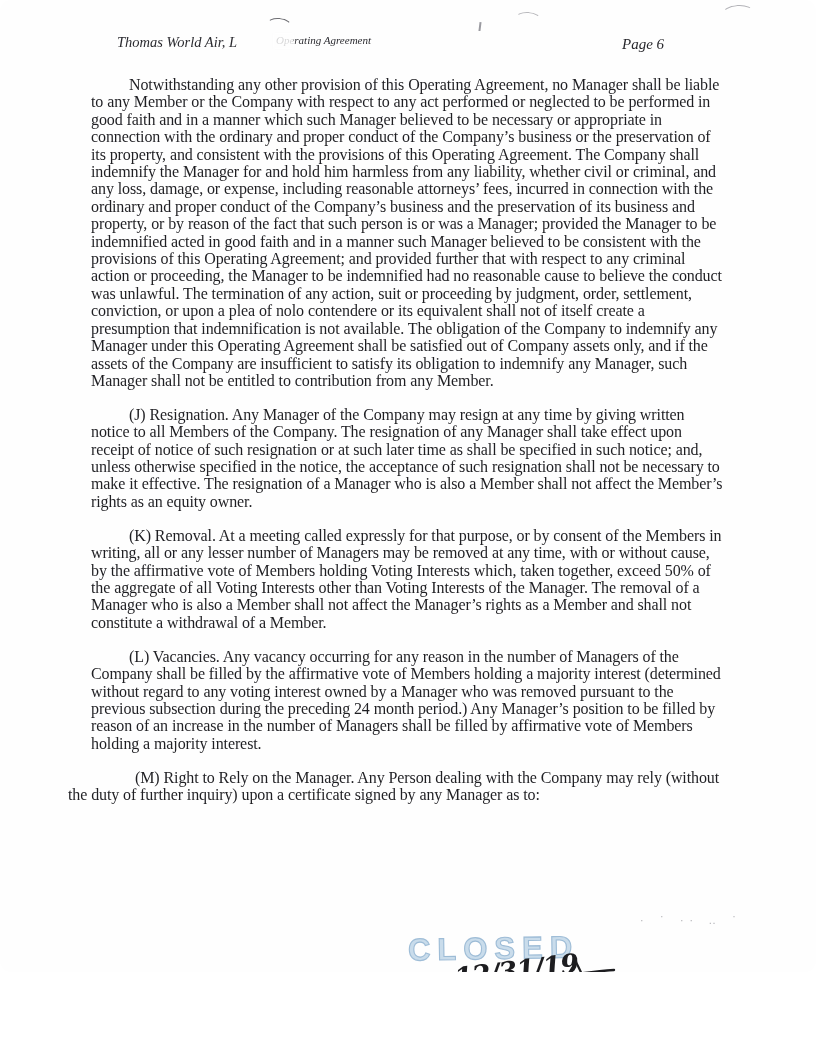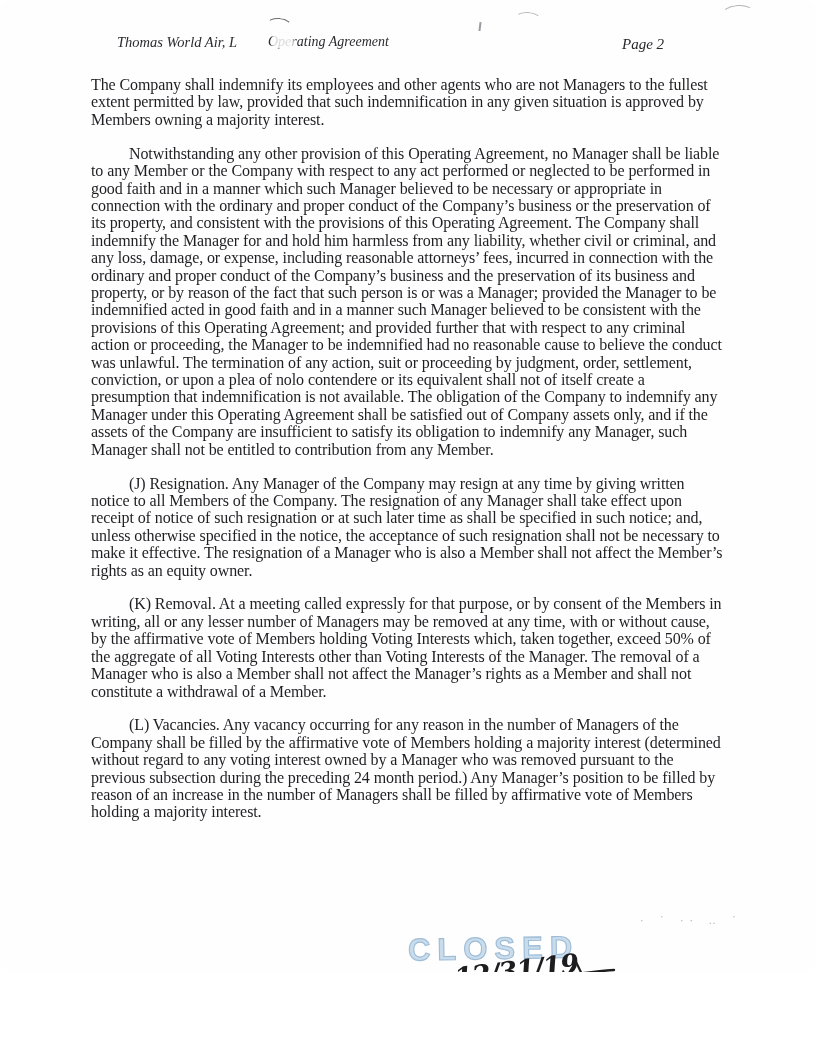--- a/index.html
+++ b/index.html
@@ -2,21 +2,21 @@
 <html><head>
 <meta charset="utf-8">
 <style>
   html,body{margin:0;padding:0;background:#ffffff;}
   .page{
     position:relative;width:816px;height:972px;background:#fefefe;
     font-family:"Liberation Serif", serif;color:#1f1f23;overflow:hidden;border-radius:11px;
   }
   
   .hdr-company{position:absolute;left:117px;top:34px;font-style:italic;font-size:14.5px;color:#2b2b30;white-space:nowrap;}
-  .hdr-title{position:absolute;left:268px;top:34px;font-style:italic;font-size:14px;color:#2b2b30;white-space:nowrap;}
+  .hdr-title{position:absolute;left:276px;top:34px;font-style:italic;font-size:11px;color:#2b2b30;white-space:nowrap;}
   .hdr-page{position:absolute;left:622px;top:36px;font-style:italic;font-size:15px;color:#26262b;white-space:nowrap;}
   .title-smudge{position:absolute;left:273px;top:33px;width:21px;height:16px;background:rgba(254,254,254,0.82);filter:blur(1.2px);}
   
   .arc{position:absolute;border:1.4px solid transparent;border-radius:50%;}
   .arc1{left:266px;top:18px;width:24px;height:14px;border-top-color:#6f6f74;transform:rotate(6deg);}
   .arc2{left:515px;top:12px;width:24px;height:13px;border-top-color:#b9b9bd;transform:rotate(4deg);}
   .arc3{left:722px;top:5px;width:30px;height:15px;border-top-color:#b3b3b8;transform:rotate(-4deg);}
   .tick{position:absolute;left:479px;top:22px;width:1.5px;height:9px;background:#9a9aa0;transform:rotate(7deg);}
   .noise{position:absolute;left:640px;top:914px;width:140px;height:16px;color:#b8b8bc;font-size:11px;letter-spacing:6px;font-family:"DejaVu Sans",sans-serif;}
   
@@ -56,34 +56,34 @@
   .bates-efta{position:absolute;left:701px;top:1024px;font-family:Liberation Sans, sans-serif;font-size:14px;color:#141416;}
 </style>
 </head>
 <body>
 
 <div class="page">
 
   <span class="hdr-company">Thomas World Air, L</span>
   <span class="hdr-title">Operating Agreement</span>
   <span class="title-smudge"></span>
-  <span class="hdr-page">Page 2</span>
+  <span class="hdr-page">Page 6</span>
 
   <span class="arc arc1"></span>
   <span class="arc arc2"></span>
   <span class="arc arc3"></span>
   <span class="tick"></span>
   <span class="noise">· ˙ ·· ‥ ˙</span>
 
   <div class="body-text">
-    <p>The Company shall indemnify its employees and other agents who are not Managers to the fullest extent permitted by law, provided that such indemnification in any given situation is approved by Members owning a majority interest.</p>
     <p class="indent">Notwithstanding any other provision of this Operating Agreement, no Manager shall be liable to any Member or the Company with respect to any act performed or neglected to be performed in good faith and in a manner which such Manager believed to be necessary or appropriate in connection with the ordinary and proper conduct of the Company’s business or the preservation of its property, and consistent with the provisions of this Operating Agreement.  The Company shall indemnify the Manager for and hold him harmless from any liability, whether civil or criminal, and any loss, damage, or expense, including reasonable attorneys’ fees, incurred in connection with the ordinary and proper conduct of the Company’s business and the preservation of its business and property, or by reason of the fact that such person is or was a Manager; provided the Manager to be indemnified acted in good faith and in a manner such Manager believed to be consistent with the provisions of this Operating Agreement; and provided further that with respect to any criminal action or proceeding, the Manager to be indemnified had no reasonable cause to believe the conduct was unlawful.  The termination of any action, suit or proceeding by judgment, order, settlement, conviction, or upon a plea of nolo contendere or its equivalent shall not of itself create a presumption that indemnification is not available.  The obligation of the Company to indemnify any Manager under this Operating Agreement shall be satisfied out of Company assets only, and if the assets of the Company are insufficient to satisfy its obligation to indemnify any Manager, such Manager shall not be entitled to contribution from any Member.</p>
     <p class="indent">(J)  Resignation.  Any Manager of the Company may resign at any time by giving written notice to all Members of the Company.  The resignation of any Manager shall take effect upon receipt of notice of such resignation or at such later time as shall be specified in such notice; and, unless otherwise specified in the notice, the acceptance of such resignation shall not be necessary to make it effective.  The resignation of a Manager who is also a Member shall not affect the Member’s rights as an equity owner.</p>
     <p class="indent">(K) Removal.  At a meeting called expressly for that purpose, or by consent of the Members in writing, all or any lesser number of Managers may be removed at any time, with or without cause, by the affirmative vote of Members holding Voting Interests which, taken together, exceed 50% of the aggregate of all Voting Interests other than Voting Interests of the Manager.  The removal of a Manager who is also a Member shall not affect the Manager’s rights as a Member and shall not constitute a withdrawal of a Member.</p>
     <p class="indent">(L) Vacancies.  Any vacancy occurring for any reason in the number of Managers of the Company shall be filled by the affirmative vote of Members holding a majority interest (determined without regard to any voting interest owned by a Manager who was removed pursuant to the previous subsection during the preceding 24 month period.)  Any Manager’s position to be filled by reason of an increase in the number of Managers shall be filled by affirmative vote of Members holding a majority interest.</p>
+    <p class="indent outdent">(M)  Right to Rely on the Manager. Any Person dealing with the Company may rely (without the duty of further inquiry) upon a certificate signed by any Manager as to:</p>
   </div>
 
   <div class="stamp-closed">CLOSED</div>
   <div class="stamp-date-label">DATE</div>
   <div class="stamp-date-line"></div>
 
   <div class="watermark">CONFIDENTIAL</div>
 
   <div class="handwriting">
     <span class="hw-date">12/31/19</span>

